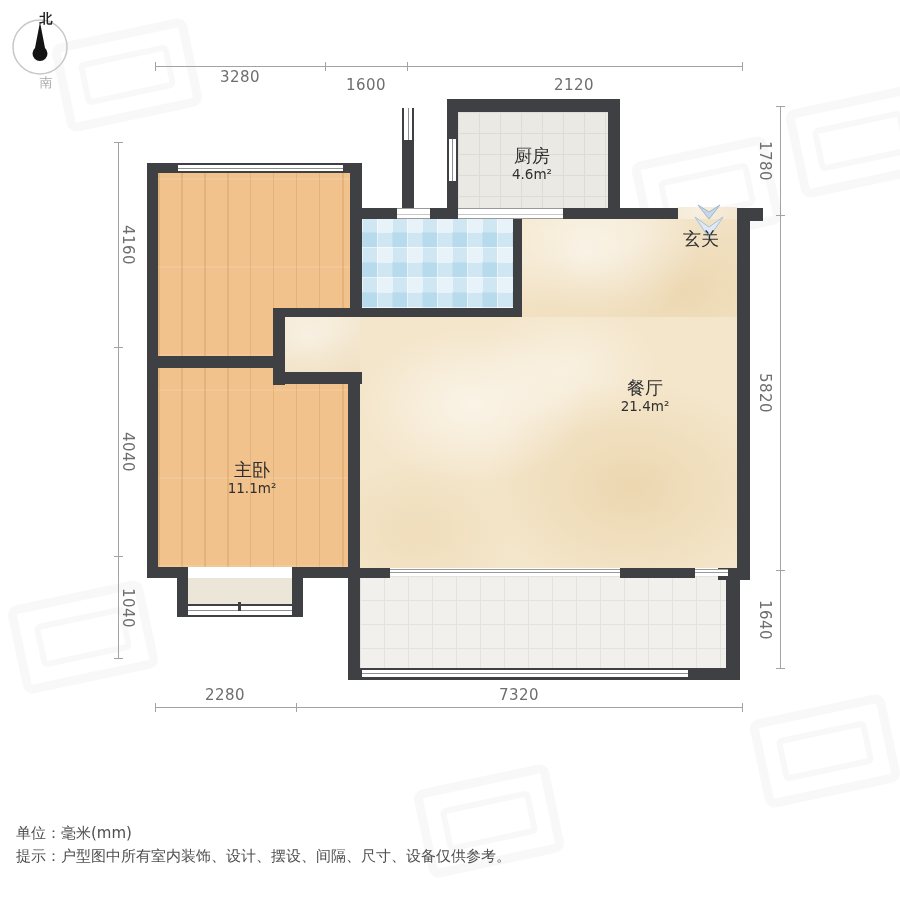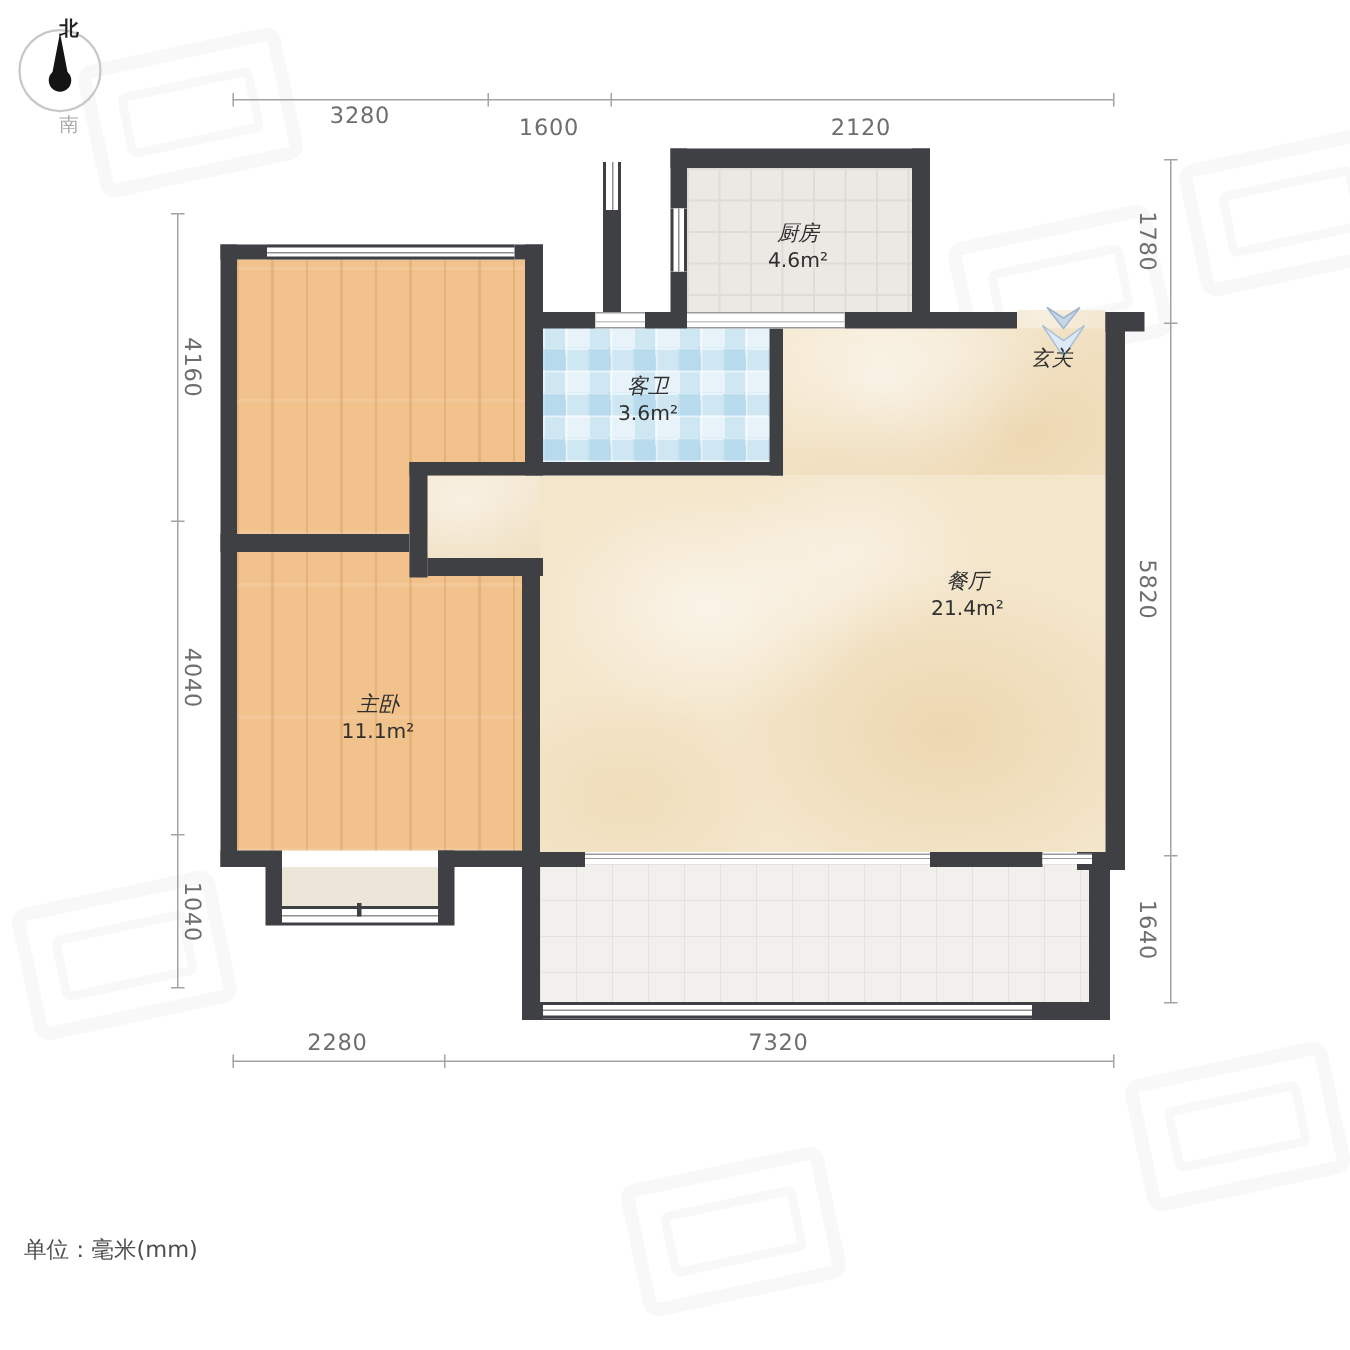--- a/index.html
+++ b/index.html
@@ -47,21 +47,21 @@
   
   .dl-h{position:absolute;height:1px;background:#a3a3a3;}
   .dl-v{position:absolute;width:1px;background:#a3a3a3;}
   .tk-v{position:absolute;width:1px;height:9px;background:#a3a3a3;}
   .tk-h{position:absolute;height:1px;width:9px;background:#a3a3a3;}
   .dim{position:absolute;width:60px;text-align:center;font-size:15px;color:#6e6e6e;letter-spacing:.5px;}
   .rot{transform:rotate(90deg);}
 
   
   .rl{position:absolute;width:90px;text-align:center;color:#2f2f2f;}
-  .rl .nm{font-size:14px;line-height:20px;font-style:italic;}
+  .rl .nm{font-size:18px;line-height:20px;}
   .rl .ar{font-size:13.5px;line-height:16px;}
 
   
   #compass{position:absolute;left:6px;top:4px;width:80px;height:90px;text-align:center;}
   #compass .n{position:absolute;top:6px;left:0;width:80px;font-size:13px;color:#222;font-weight:bold;}
   #compass .s{position:absolute;top:70px;left:0;width:80px;font-size:13px;color:#aaa;}
 
   
   .foot{position:absolute;left:16px;font-size:15px;color:#4f4f4f;}
   .copy{position:absolute;right:22px;top:861px;font-size:13.5px;color:#9b9b9b;}
@@ -144,24 +144,20 @@
     <div class="ar">11.1m²</div>
   </div>
   <div class="rl" style="left:600px;top:378px;">
     <div class="nm">餐厅</div>
     <div class="ar">21.4m²</div>
   </div>
   <div class="rl" style="left:487px;top:146px;">
     <div class="nm">厨房</div>
     <div class="ar">4.6m²</div>
   </div>
-  <div class="rl" style="left:387px;top:248px;">
-    <div class="nm">客卫</div>
-    <div class="ar">3.6m²</div>
-  </div>
   <div class="rl" style="left:666px;top:229px;width:70px;">
     <div class="nm">玄关</div>
   </div>
 
   <div class="dl-h" style="left:155px;top:66px;width:587px;"></div>
   <div class="tk-v" style="left:155px;top:62px;"></div>
   <div class="tk-v" style="left:325px;top:62px;"></div>
   <div class="tk-v" style="left:407px;top:62px;"></div>
   <div class="tk-v" style="left:742px;top:62px;"></div>
   <div class="dim" style="left:210px;top:68px;">3280</div>
@@ -196,14 +192,15 @@
   <div id="compass">
     <div class="n">北</div>
     <div class="s">南</div>
     <svg width="80" height="90" viewBox="0 0 80 90">
       <circle cx="34" cy="43" r="27" fill="none" stroke="#c8c8c8" stroke-width="1.5"></circle>
       <path d="M34 18 L29 44 A7.5 7.5 0 1 0 39 44 Z" fill="#141414"></path>
     </svg>
   </div>
 
   <div class="foot" style="top:824px;">单位：毫米(mm)</div>
+  <div class="foot" style="top:847px;">提示：户型图中所有室内装饰、设计、摆设、间隔、尺寸、设备仅供参考。</div>
 
 </div>
 
 </body></html>

